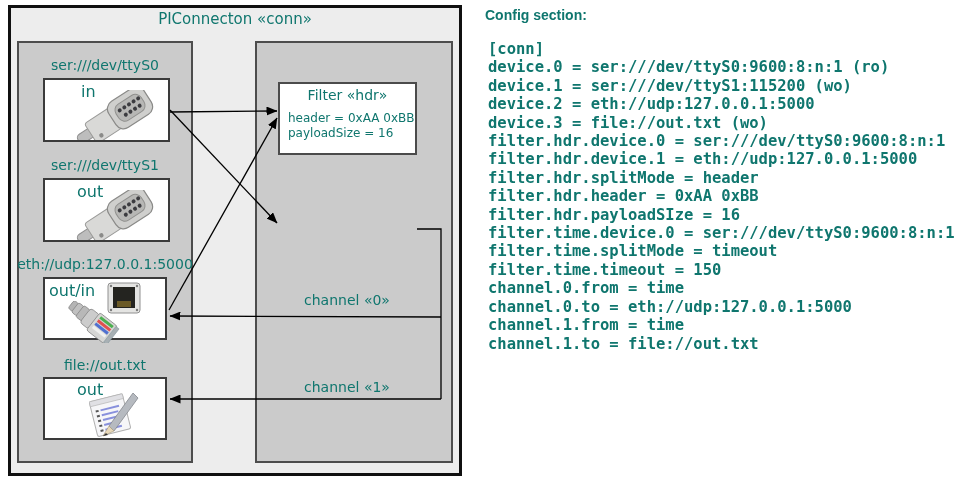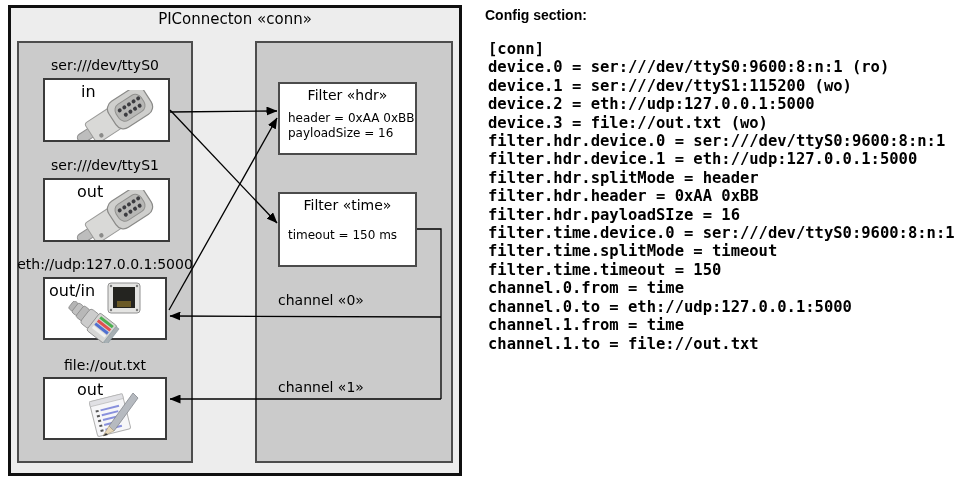--- a/index.html
+++ b/index.html
@@ -1,17 +1,17 @@
 <!DOCTYPE html>
 <html><head>
 <meta charset="utf-8">
 <style>
   html,body{margin:0;padding:0;background:#ffffff;}
   .stage{position:relative;width:964px;height:484px;background:#ffffff;overflow:hidden;
-         font-family:"DejaVu Sans",sans-serif;color:#000000;}
+         font-family:"DejaVu Sans",sans-serif;color:#0f766e;}
   .abs{position:absolute;}
 
   
   .outer{left:8px;top:5px;width:448px;height:465px;border:3px solid #101010;background:#ededed;}
   .outer-title{left:8px;top:10px;width:454px;text-align:center;font-size:15px;}
 
   
   .panel{background:#cbcbcb;border:2px solid #4d4d4d;}
   .panel-devices{left:17px;top:41px;width:172px;height:418px;}
   .panel-filters{left:255px;top:41px;width:194px;height:418px;}
@@ -21,21 +21,21 @@
   .dev-label{left:17px;width:176px;text-align:center;font-size:14px;}
   .dev-box{background:#ffffff;border:2px solid #3a3a3a;overflow:visible;}
   .dev-role{position:absolute;font-size:16px;line-height:19px;}
 
   
   .filter-box{background:#ffffff;border:2px solid #4b4b4b;left:278px;width:135px;}
   .filter-title{position:absolute;left:0;top:3px;width:100%;text-align:center;font-size:14px;}
   .filter-props{position:absolute;left:8px;font-size:12px;line-height:15px;white-space:pre;}
 
   
-  .chan-label{left:278px;width:138px;text-align:left;font-size:14px;}
+  .chan-label{left:278px;width:138px;text-align:center;font-size:14px;}
 
   
   .wires{left:0;top:0;width:964px;height:484px;pointer-events:none;z-index:6;}
 
   
   .cfg-heading{left:485px;top:7px;font-family:"Liberation Sans",sans-serif;font-weight:bold;font-size:14px;}
   .cfg-pre{left:488px;top:40px;margin:0;font-family:"DejaVu Sans Mono",monospace;
            font-weight:700;font-size:15.5px;line-height:18.4px;white-space:pre;}
 </style>
 </head>
@@ -147,24 +147,20 @@
       <polygon points="17,42 14,45 19,44" fill="#333333"></polygon>
     </svg>
   </div>
 
   <div class="abs filter-box" style="top:82px;height:69px">
     <div class="filter-title">Filter «hdr»</div>
     <div class="filter-props" style="top:27px">header = 0xAA 0xBB
 payloadSize = 16</div>
   </div>
 
-  <div class="abs filter-box" style="top:192px;height:71px">
-    <div class="filter-title">Filter «time»</div>
-    <div class="filter-props" style="top:34px">timeout = 150 ms</div>
-  </div>
 
   <div class="abs chan-label" style="top:292px">channel «0»</div>
   <div class="abs chan-label" style="top:379px">channel «1»</div>
 
   <svg class="abs wires" viewBox="0 0 964 484">
     <defs>
       <marker id="arrow" markerUnits="userSpaceOnUse" markerWidth="11" markerHeight="9" viewBox="0 0 11 9" refX="10.5" refY="4.5" orient="auto">
         <path d="M0,0 L11,4.5 L0,9 z" fill="#000"></path>
       </marker>
     </defs>

